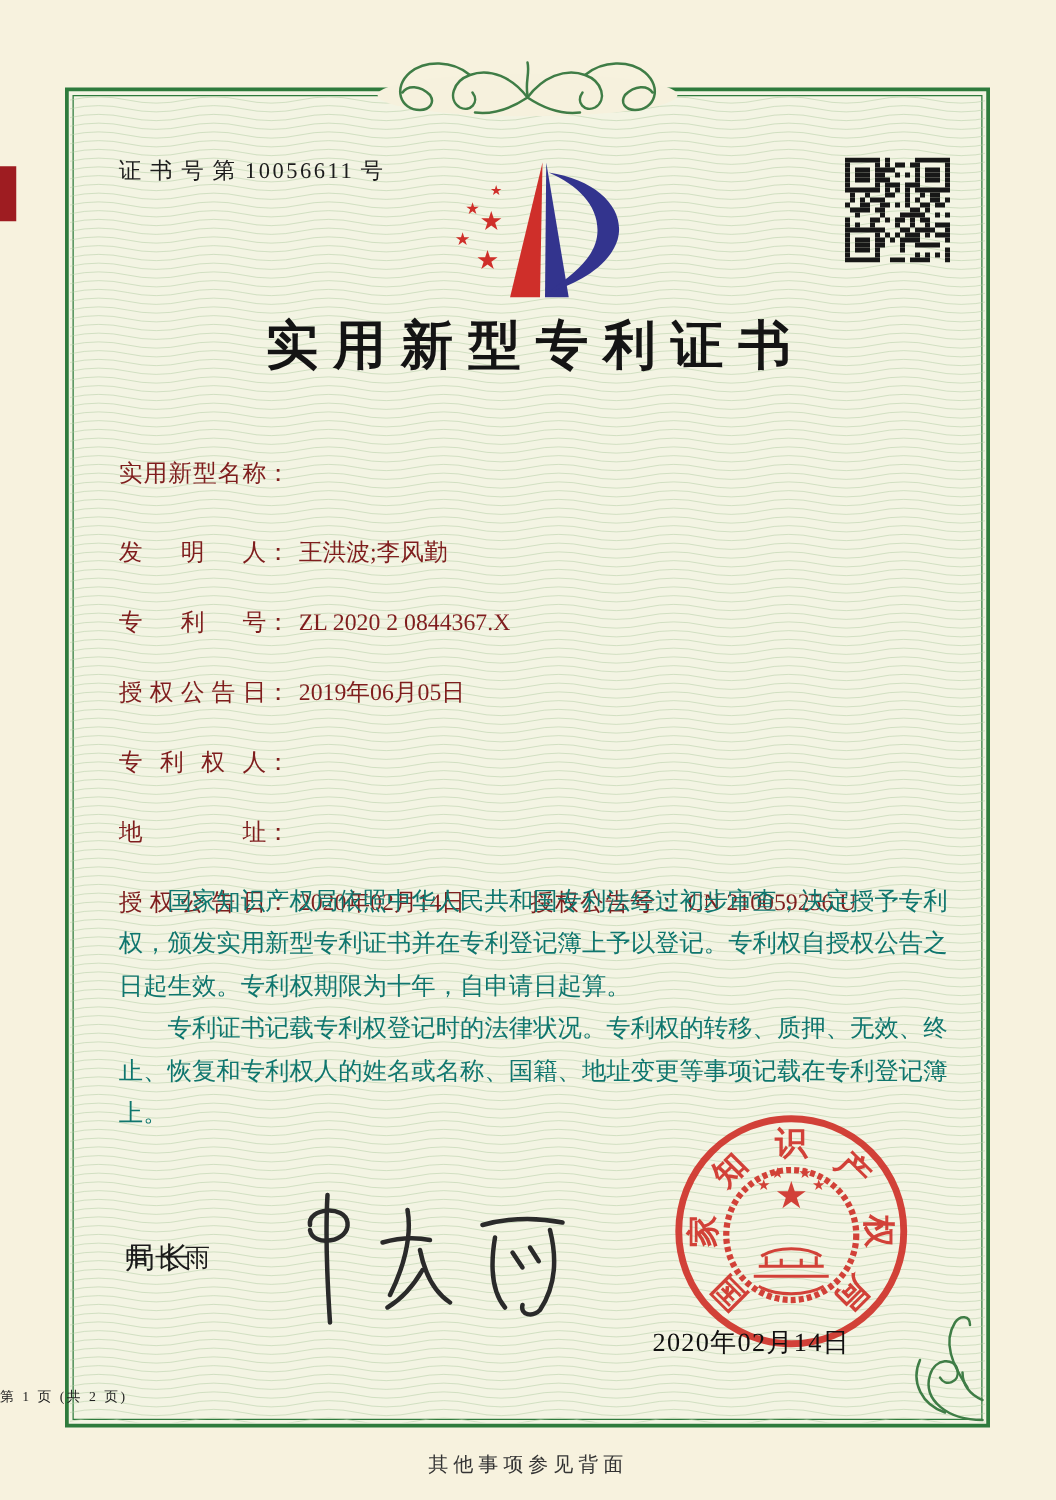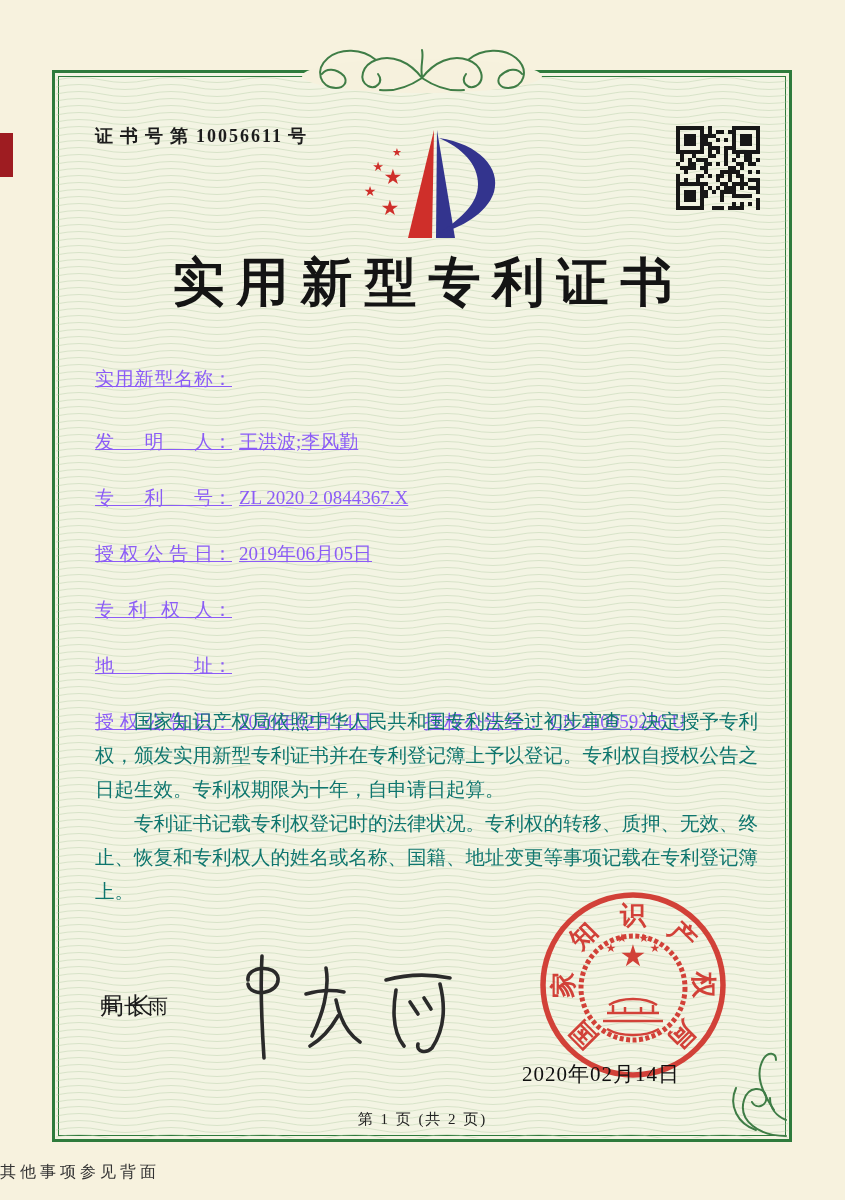--- a/index.html
+++ b/index.html
@@ -4,46 +4,46 @@
 <style>
   html,body{margin:0;padding:0;background:#e9e5d5;}
   .page{position:relative;width:845px;height:1200px;background:#f7f2de;
         font-family:"Liberation Serif","DejaVu Serif",serif;overflow:hidden;}
   .frame{position:absolute;left:52px;top:70px;width:740px;height:1072px;
          border:3px solid #2e7b3c;background:#f3f4e3;box-sizing:border-box;z-index:1;}
   .frame-inner{position:absolute;inset:3px;border:1px solid #2e7b3c;}
   #waves{position:absolute;left:56px;top:74px;z-index:2;}
   .content{position:absolute;inset:0;z-index:3;}
   .red-tab{position:absolute;left:0;top:133px;width:13px;height:44px;background:#9e1c21;}
-  .cert-number{position:absolute;left:95px;top:124px;font-size:18px;color:#1c1c1c;font-weight:bold;}
+  .cert-number{position:absolute;left:95px;top:124px;font-size:18px;color:#1c1c1c;}
   .cn-prefix{letter-spacing:7px;}
   .cn-num{letter-spacing:2px;margin-left:1px;}
   .cn-suffix{margin-left:5px;}
   .logo{position:absolute;left:344px;top:116px;}
   .qr{position:absolute;left:676px;top:126px;}
   .title{position:absolute;top:248px;left:0;width:100%;text-align:center;
-         font-size:52px;font-weight:bold;letter-spacing:12px;text-indent:12px;color:#141414;}
-  .fields{position:absolute;left:95px;top:366px;width:680px;font-size:19px;color:#8b5cf6;text-decoration:underline;}
+         font-size:42px;font-weight:bold;letter-spacing:12px;text-indent:12px;color:#141414;}
+  .fields{position:absolute;left:95px;top:366px;width:680px;font-size:19px;color:#7f1d1d;}
   .row{display:flex;margin-bottom:30px;white-space:nowrap;align-items:baseline;}
   .row:first-child{margin-bottom:37px;}
   .lbl{display:inline-block;width:118px;text-align:justify;text-align-last:justify;}
   .colon{margin-right:7px;}
   .grant-spacer{display:inline-block;width:52px;}
   .lbl2{letter-spacing:1px;}
   .paragraphs{position:absolute;left:95px;top:705px;width:674px;font-size:19.5px;
               line-height:34px;color:#0f766e;}
   .paragraphs p{margin:0;text-indent:2em;}
   .signer-title{position:absolute;left:100px;top:990px;font-size:24px;letter-spacing:5px;color:#1b1b1b;}
   .signer-name{position:absolute;left:100px;top:993px;font-size:20px;letter-spacing:4px;color:#1b1b1b;}
   .signature{position:absolute;left:218px;top:950px;}
   .seal{position:absolute;left:514px;top:890px;opacity:.93;}
   .seal-date{position:absolute;left:522px;top:1060px;font-size:21px;letter-spacing:1px;color:#101010;z-index:4;}
-  .page-num{position:absolute;top:1110px;left:0;width:100%;text-align:center;
-            font-size:15px;letter-spacing:2px;color:#222;}
-  .back-note{position:absolute;top:1162px;left:0;width:100%;text-align:left;
+  .page-num{position:absolute;top:1110px;left:0;width:100%;text-align:left;
+            font-size:11px;letter-spacing:2px;color:#222;}
+  .back-note{position:absolute;top:1162px;left:0;width:100%;text-align:center;
              font-size:16px;letter-spacing:4px;color:#333;}
   .top-ornament{position:absolute;left:292px;top:42px;z-index:2;}
   .br-ornament{position:absolute;left:696px;top:1046px;z-index:2;}
 </style>
 </head>
 <body>
 
 <div class="page">
 
   <div class="frame">

